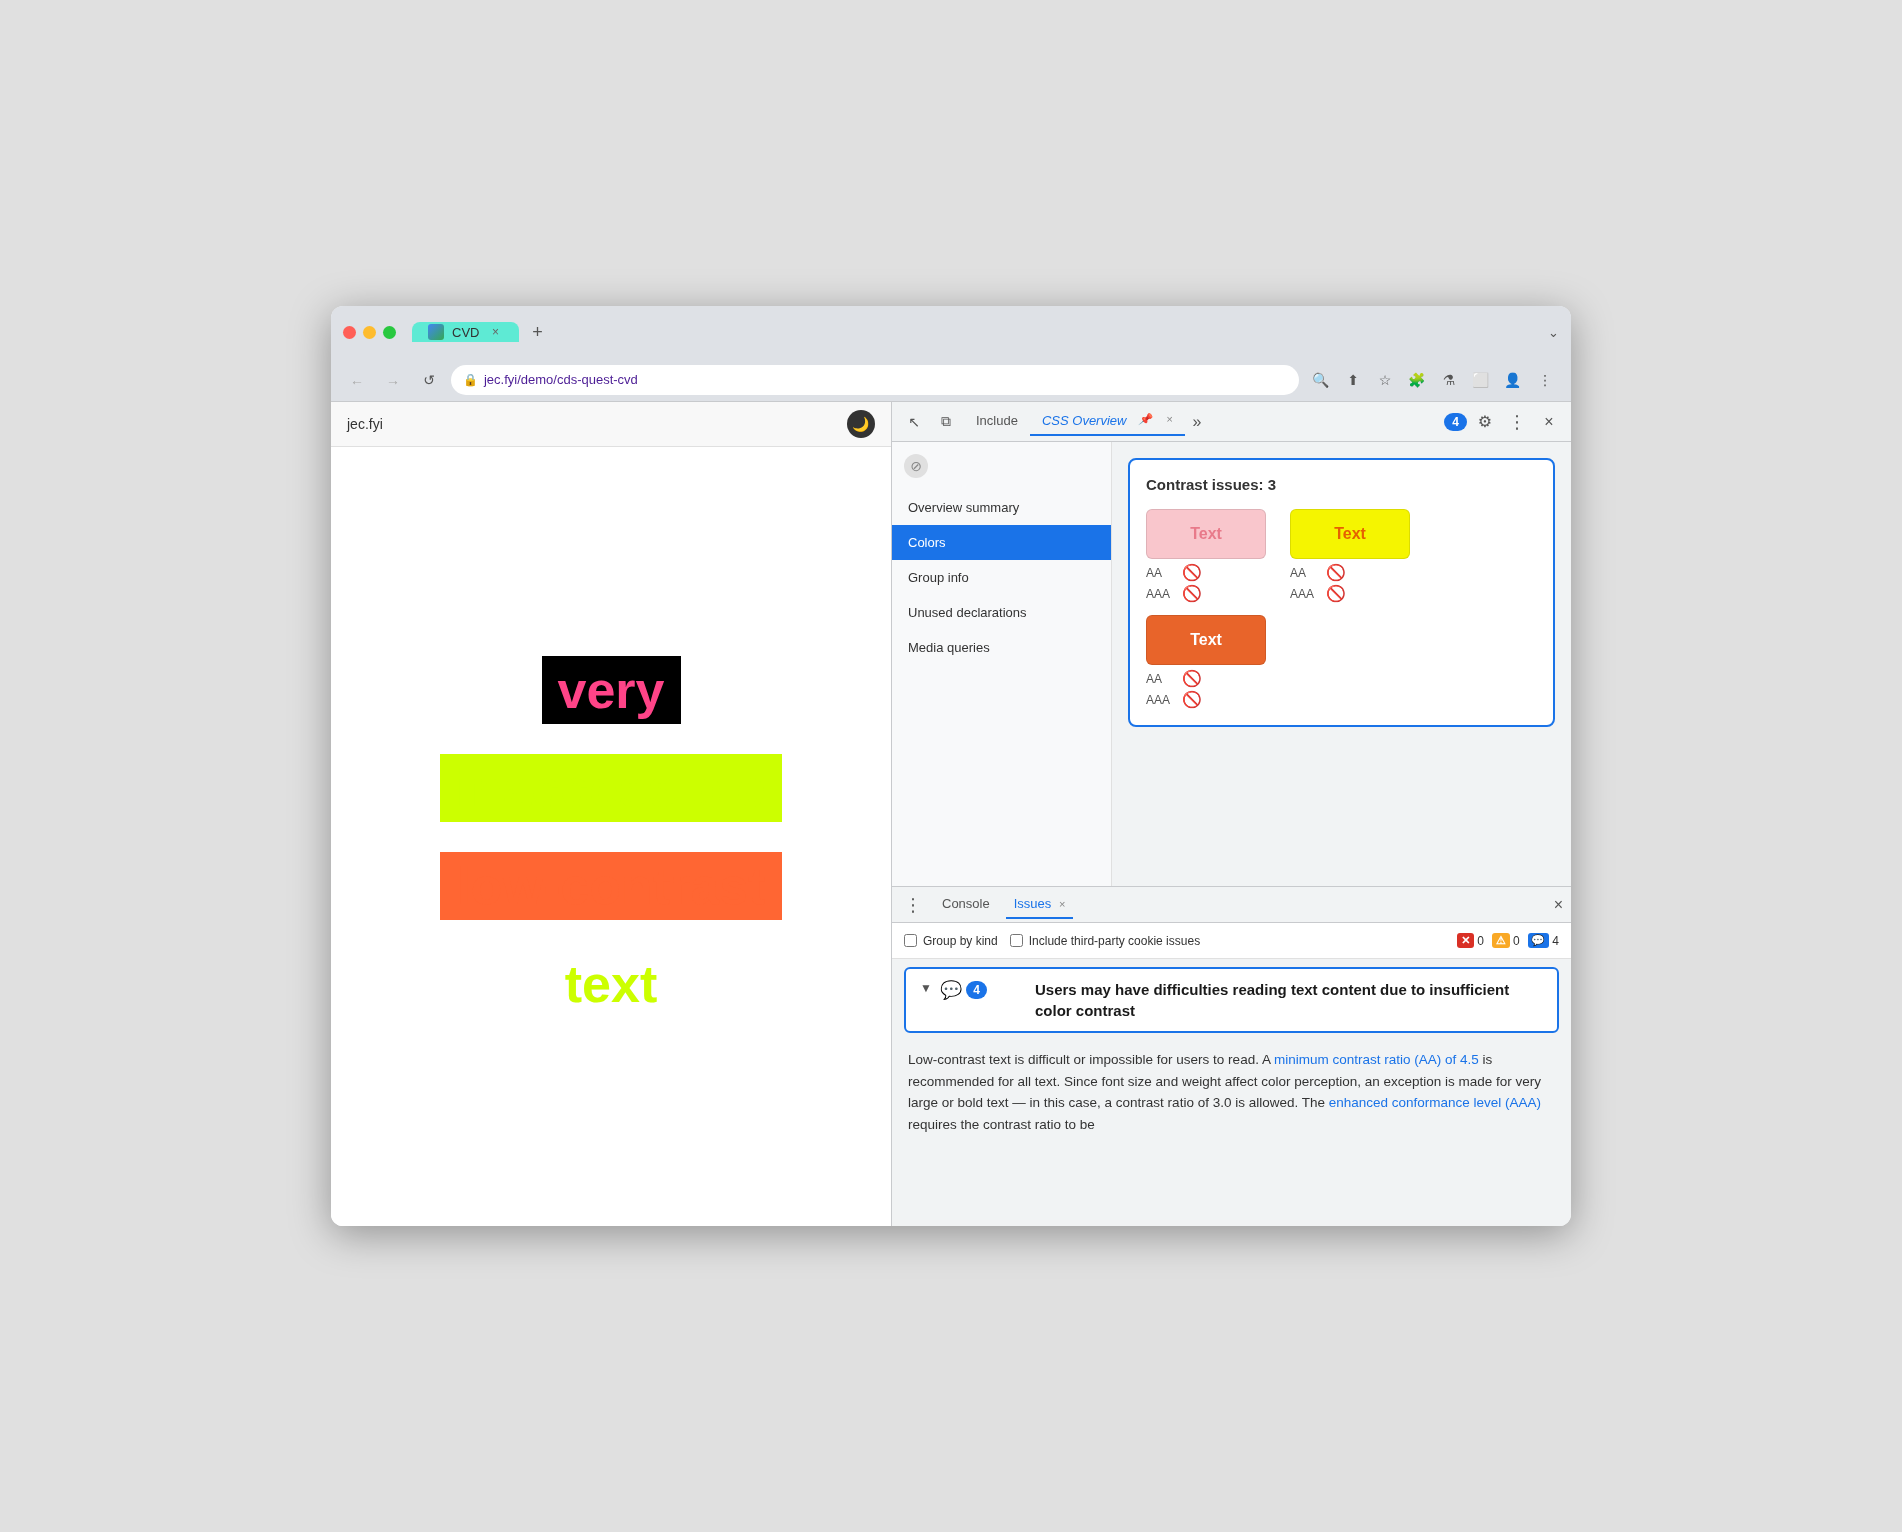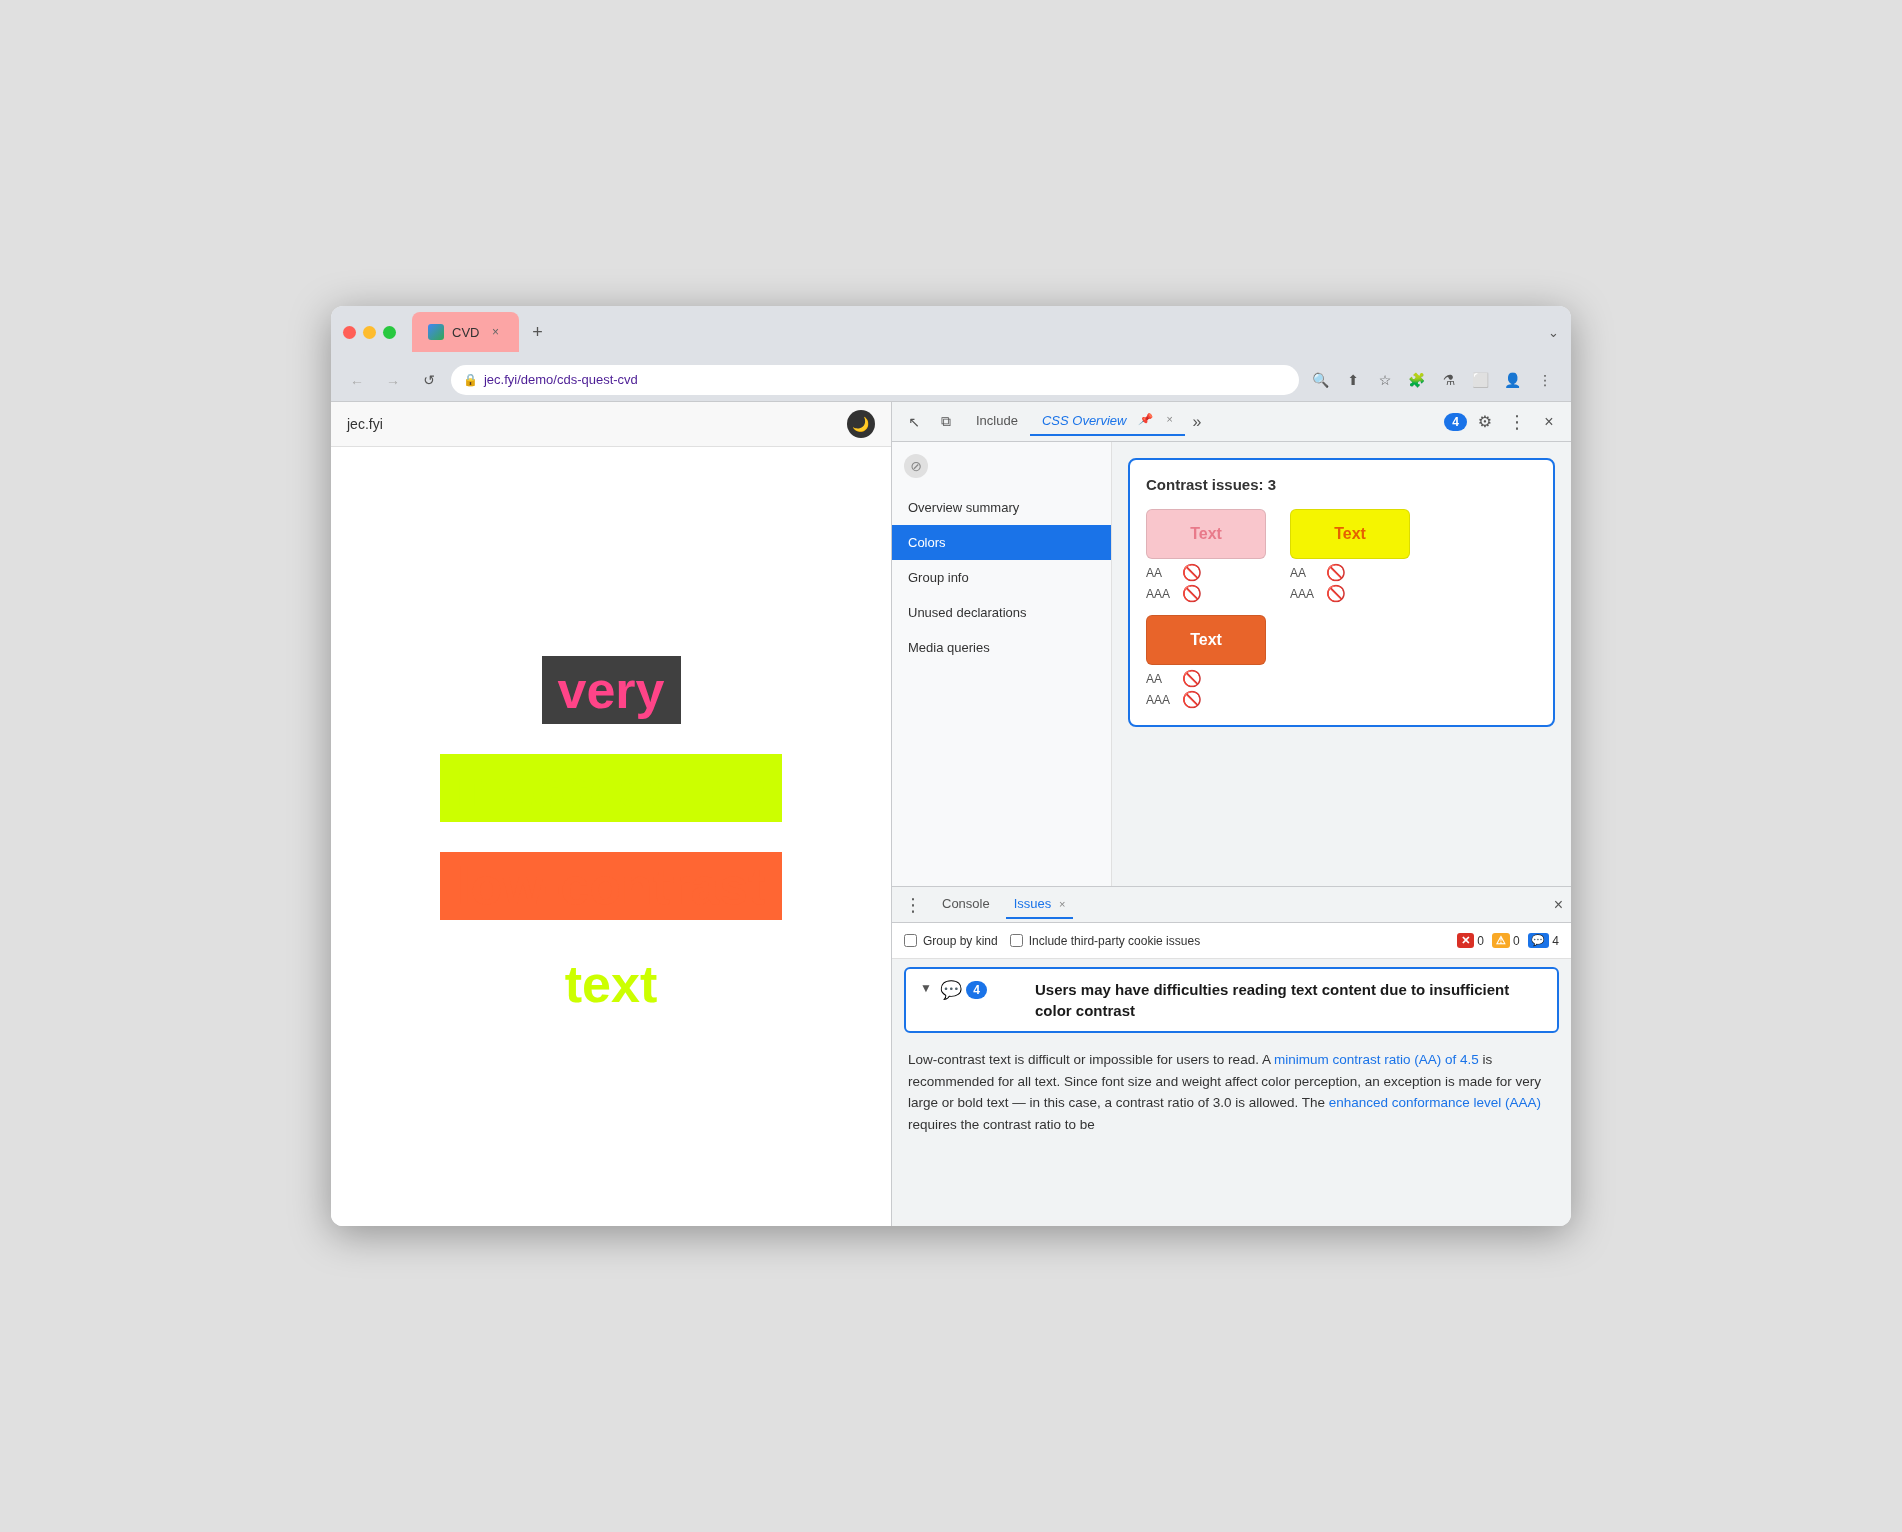--- a/index.html
+++ b/index.html
@@ -48,29 +48,29 @@
     .tl-yellow { background: #febc2e; }
     .tl-green { background: #28c840; }
 
     .tab-bar {
       display: flex;
       align-items: center;
       flex: 1;
       gap: 4px;
     }
     .tab-active {
-      background: #fca5a5;
+      background: #5eead4;
       border-radius: 8px 8px 0 0;
       padding: 6px 16px;
       display: flex;
       align-items: center;
       gap: 8px;
       font-size: 13px;
       color: #333;
-      height: 40px;
+      height: 20px;
     }
     .tab-favicon {
       width: 16px;
       height: 16px;
       background: linear-gradient(135deg, #4285f4, #34a853);
       border-radius: 3px;
       flex-shrink: 0;
     }
     .tab-close {
       width: 16px;
@@ -199,21 +199,21 @@
       align-items: center;
       justify-content: center;
       flex-direction: column;
       gap: 30px;
       background: #fff;
     }
     .demo-text-very {
       font-size: 52px;
       font-weight: 700;
       color: #f48;
-      background: #404040;
+      background: #000000;
       padding: 4px 16px;
     }
     .demo-text-inaccessible {
       font-size: 52px;
       font-weight: 700;
       color: #ccff00;
       background: #ccff00;
       padding: 4px 16px;
     }
     .demo-text-low-contrast {

